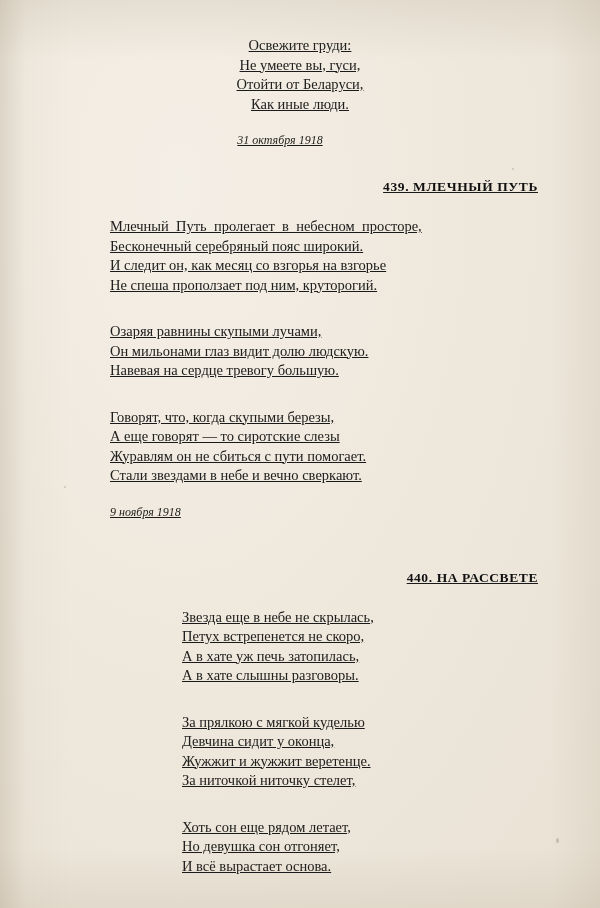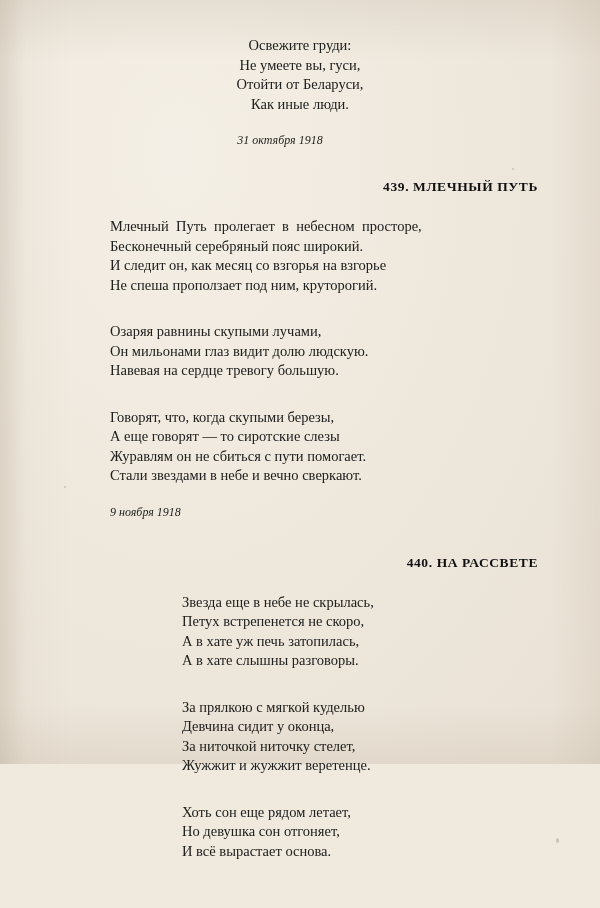--- a/index.html
+++ b/index.html
@@ -10,24 +10,25 @@
     width: 600px;
     height: 908px;
     background: #efe9de;
     font-family: "Liberation Serif", serif;
     color: #1a1a1a;
     overflow: hidden;
   }
   .page {
     position: relative;
     width: 600px;
-    height: 764px;
+    height: 908px;
     background:
       radial-gradient(ellipse at 30% 20%, #f4efe6 0%, #efe8dd 45%, #e9e1d4 100%);
     box-sizing: border-box;
+    text-decoration: underline;
   }
   .page::after {
     
     content: "";
     position: absolute;
     inset: 0;
     pointer-events: none;
     background:
       linear-gradient(to right, rgba(150,135,110,0.22) 0px, rgba(150,135,110,0.04) 26px, rgba(0,0,0,0) 70px),
       linear-gradient(to bottom, rgba(150,135,110,0.14) 0px, rgba(0,0,0,0) 60px),
@@ -129,36 +130,36 @@
 
     <div class="stanza left-block">
       <div class="line">Говорят, что, когда скупыми березы,</div>
       <div class="line">А еще говорят — то сиротские слезы</div>
       <div class="line">Журавлям он не сбиться с пути помогает.</div>
       <div class="line">Стали звездами в небе и вечно сверкают.</div>
     </div>
 
     <div class="date left-indent">9 ноября 1918</div>
 
-    <div class="poem-title" style="margin-top:34px;">440. НА РАССВЕТЕ</div>
+    <div class="poem-title" style="margin-top:49px;">440. НА РАССВЕТЕ</div>
 
     <div class="stanza indent-block">
       <div class="line">Звезда еще в небе не скрылась,</div>
       <div class="line">Петух встрепенется не скоро,</div>
       <div class="line">А в хате уж печь затопилась,</div>
       <div class="line">А в хате слышны разговоры.</div>
     </div>
 
     <div class="spacer-sm"></div>
 
     <div class="stanza indent-block">
       <div class="line">За прялкою с мягкой куделью</div>
       <div class="line">Девчина сидит у оконца,</div>
+      <div class="line">Жужжит и жужжит веретенце.</div>
       <div class="line">За ниточкой ниточку стелет,</div>
-      <div class="line">Жужжит и жужжит веретенце.</div>
     </div>
 
     <div class="spacer-sm"></div>
 
     <div class="stanza indent-block">
       <div class="line">Хоть сон еще рядом летает,</div>
       <div class="line">Но девушка сон отгоняет,</div>
       <div class="line">И всё вырастает основа.</div>
     </div>
 

